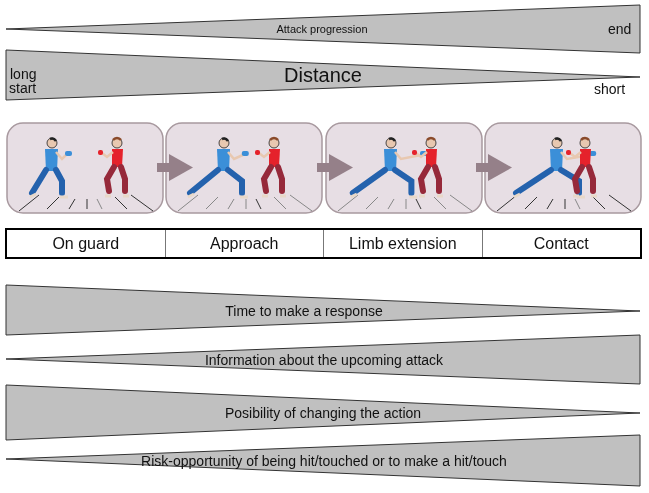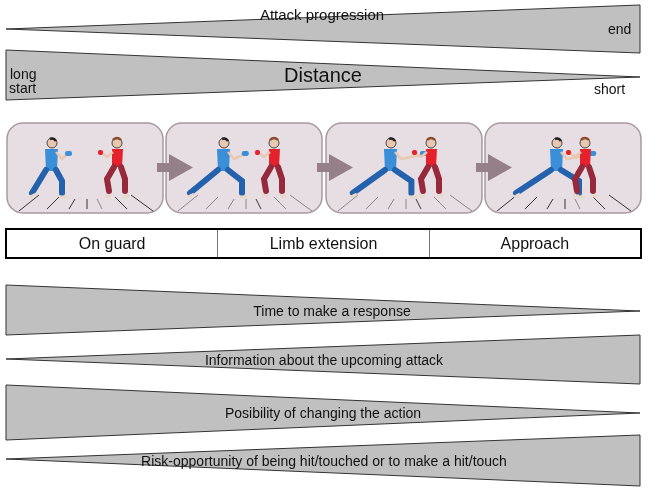--- a/index.html
+++ b/index.html
@@ -148,29 +148,30 @@
         <polygon points="488,154 512,167.5 488,181" fill="#958089"></polygon>
       </g>
     </g>
 
   <polygon points="6,285 6,335 640,311" fill="#c0c0c0" stroke="#333" stroke-width="1"></polygon>
   <polygon points="6,359 640,335 640,384" fill="#c0c0c0" stroke="#333" stroke-width="1"></polygon>
   <polygon points="6,385 6,440 640,413" fill="#c0c0c0" stroke="#333" stroke-width="1"></polygon>
   <polygon points="6,459 640,435 640,486" fill="#c0c0c0" stroke="#333" stroke-width="1"></polygon>
 </svg>
 
-<div class="lbl ctr" style="left:322px; top:7px; font-size:15px;">Attack progression</div>
+<div class="lbl ctr" style="left:322px; top:21px; font-size:11px;">Attack progression</div>
 <div class="lbl" style="left:9px; top:32px;margin-top:48px;">start</div>
 <div class="lbl" style="left:608px; top:21px;">end</div>
 <div class="lbl ctr" style="left:323px; top:67px; font-size:20px;">Distance</div>
 <div class="lbl" style="left:10px; top:66px;">long</div>
 <div class="lbl" style="left:594px; top:81px;">short</div>
 
 <div class="table">
   <div class="cell">On guard</div>
+  <div class="cell">Approach</div>
   <div class="cell">Limb extension</div>
-  <div class="cell">Approach</div>
+  <div class="cell">Contact</div>
 </div>
 
-<div class="lbl ctr" style="left:332px; top:303px;">Time to make a response</div>
+<div class="lbl ctr" style="left:304px; top:303px;">Time to make a response</div>
 <div class="lbl ctr" style="left:324px; top:352px;">Information about the upcoming attack</div>
 <div class="lbl ctr" style="left:323px; top:405px;">Posibility of changing the action</div>
 <div class="lbl ctr" style="left:324px; top:453px;text-align:right;">Risk-opportunity of being hit/touched or to make a hit/touch</div>
 
 </body></html>

